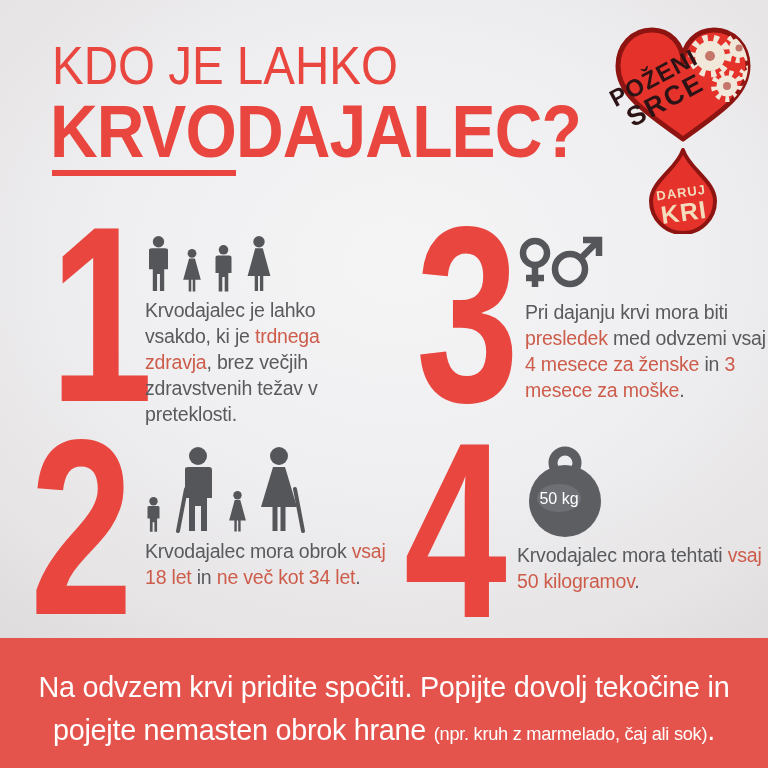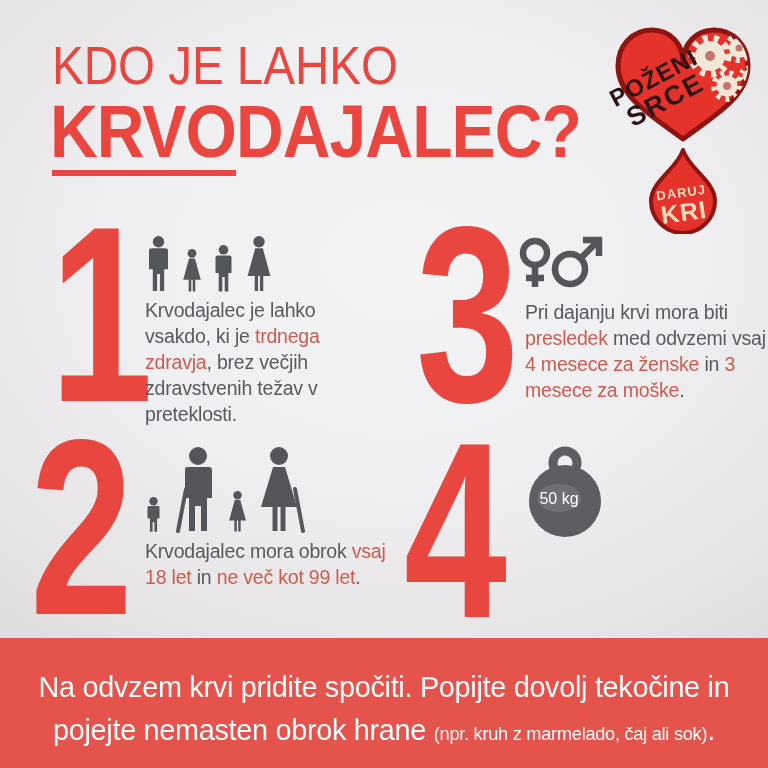--- a/index.html
+++ b/index.html
@@ -174,20 +174,21 @@
   <div class="iconrow" id="icons4">
     <svg width="84" height="92" viewBox="0 0 84 92">
       <circle cx="42" cy="17" r="12" fill="none" stroke="#5d5e62" stroke-width="9"></circle>
       <circle cx="42" cy="55" r="36" fill="#5d5e62"></circle>
       <ellipse cx="36" cy="52" rx="22" ry="14" fill="#6e6f74"></ellipse>
       <text x="36" y="58" font-size="16" fill="#ffffff" text-anchor="middle">50 kg</text>
     </svg>
   </div>
 
   <p class="desc" id="desc1"><span>Krvodajalec je lahko vsakdo, ki je </span><span class="hl">trdnega zdravja</span><span>, brez večjih zdravstvenih težav v preteklosti.</span></p>
-  <p class="desc" id="desc2"><span>Krvodajalec mora obrok </span><span class="hl">vsaj 18 let</span><span> in </span><span class="hl">ne več kot 99 let</span><span>.</span></p>
+  <p class="desc" id="desc2"><span>Krvodajalec mora obrok </span><span class="hl">vsaj 18 let</span><span> in </span><span class="hl">ne več kot 34 let</span><span>.</span></p>
   <p class="desc" id="desc3"><span>Pri dajanju krvi mora biti </span><span class="hl">presledek</span><span> med odvzemi vsaj </span><span class="hl">4 mesece za ženske</span><span> in </span><span class="hl">3 mesece za moške</span><span>.</span></p>
+  <p class="desc" id="desc4"><span>Krvodajalec mora tehtati </span><span class="hl">vsaj 50 kilogramov</span><span>.</span></p>
 
   <div class="banner">
     <p class="banner-text"><span>Na odvzem krvi pridite spočiti. Popijte dovolj tekočine in pojejte nemasten obrok hrane </span><span class="sm">(npr. kruh z marmelado, čaj ali sok)</span><span>.</span></p>
   </div>
 
 </div>
 
 </body></html>

